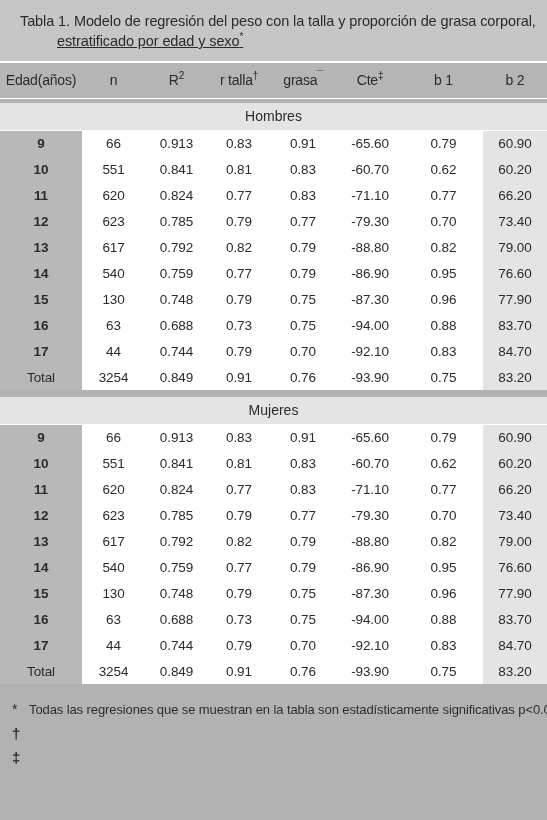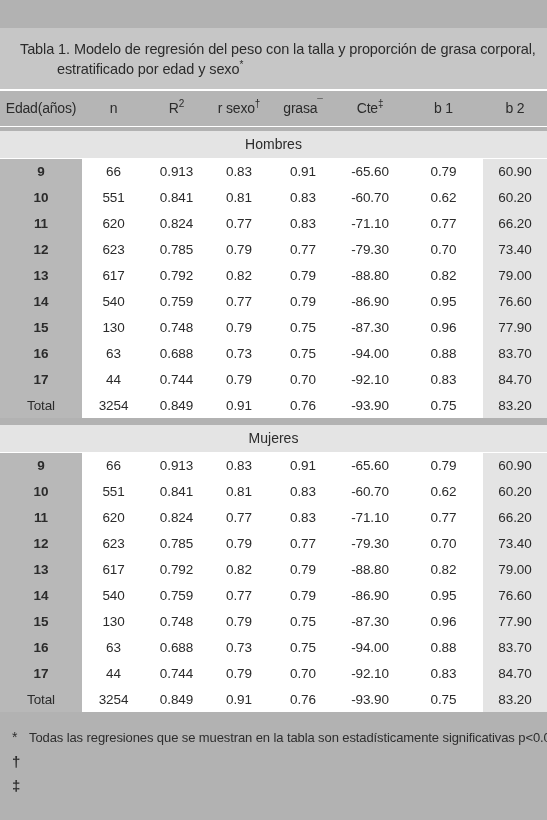--- a/index.html
+++ b/index.html
@@ -22,31 +22,31 @@
     background: #b2b2b2;
     display: flex;
     flex-direction: column;
   }
 
   
   .title-block {
     background: #c6c6c6;
     padding: 11px 14px 10px 20px;
     box-sizing: border-box;
-    margin-top: 28px;
   }
   .title-line {
     font-size: 14.5px;
     line-height: 20px;
     color: #2b2b2b;
     letter-spacing: -0.1px;
     white-space: nowrap;
   }
   .title-line.second {
     padding-left: 37px;
+    text-decoration: underline;
   }
   .sup {
     font-size: 10px;
     vertical-align: super;
     line-height: 0;
   }
 
   
   .table-wrap {
     background: #b2b2b2;
@@ -170,21 +170,21 @@
         <col class="c-rg">
           <col class="c-cte">
           <col class="c-b1">
           <col class="c-b2">
       </colgroup>
       <thead>
         <tr class="head-row">
           <th class="age-head">Edad(años)</th>
           <th>n</th>
           <th><span>R</span><span class="sup">2</span></th>
-          <th><span>r sexo</span><span class="sup">†</span></th>
+          <th><span>r talla</span><span class="sup">†</span></th>
           <th><span>grasa</span><span class="sup">¯</span></th>
           <th><span>Cte</span><span class="sup">‡</span></th>
           <th>b 1</th>
           <th>b 2</th>
         </tr>
       </thead>
       <tbody id="tbody">
           <tr class="top-gap">
             <td colspan="8"></td>
           </tr>

